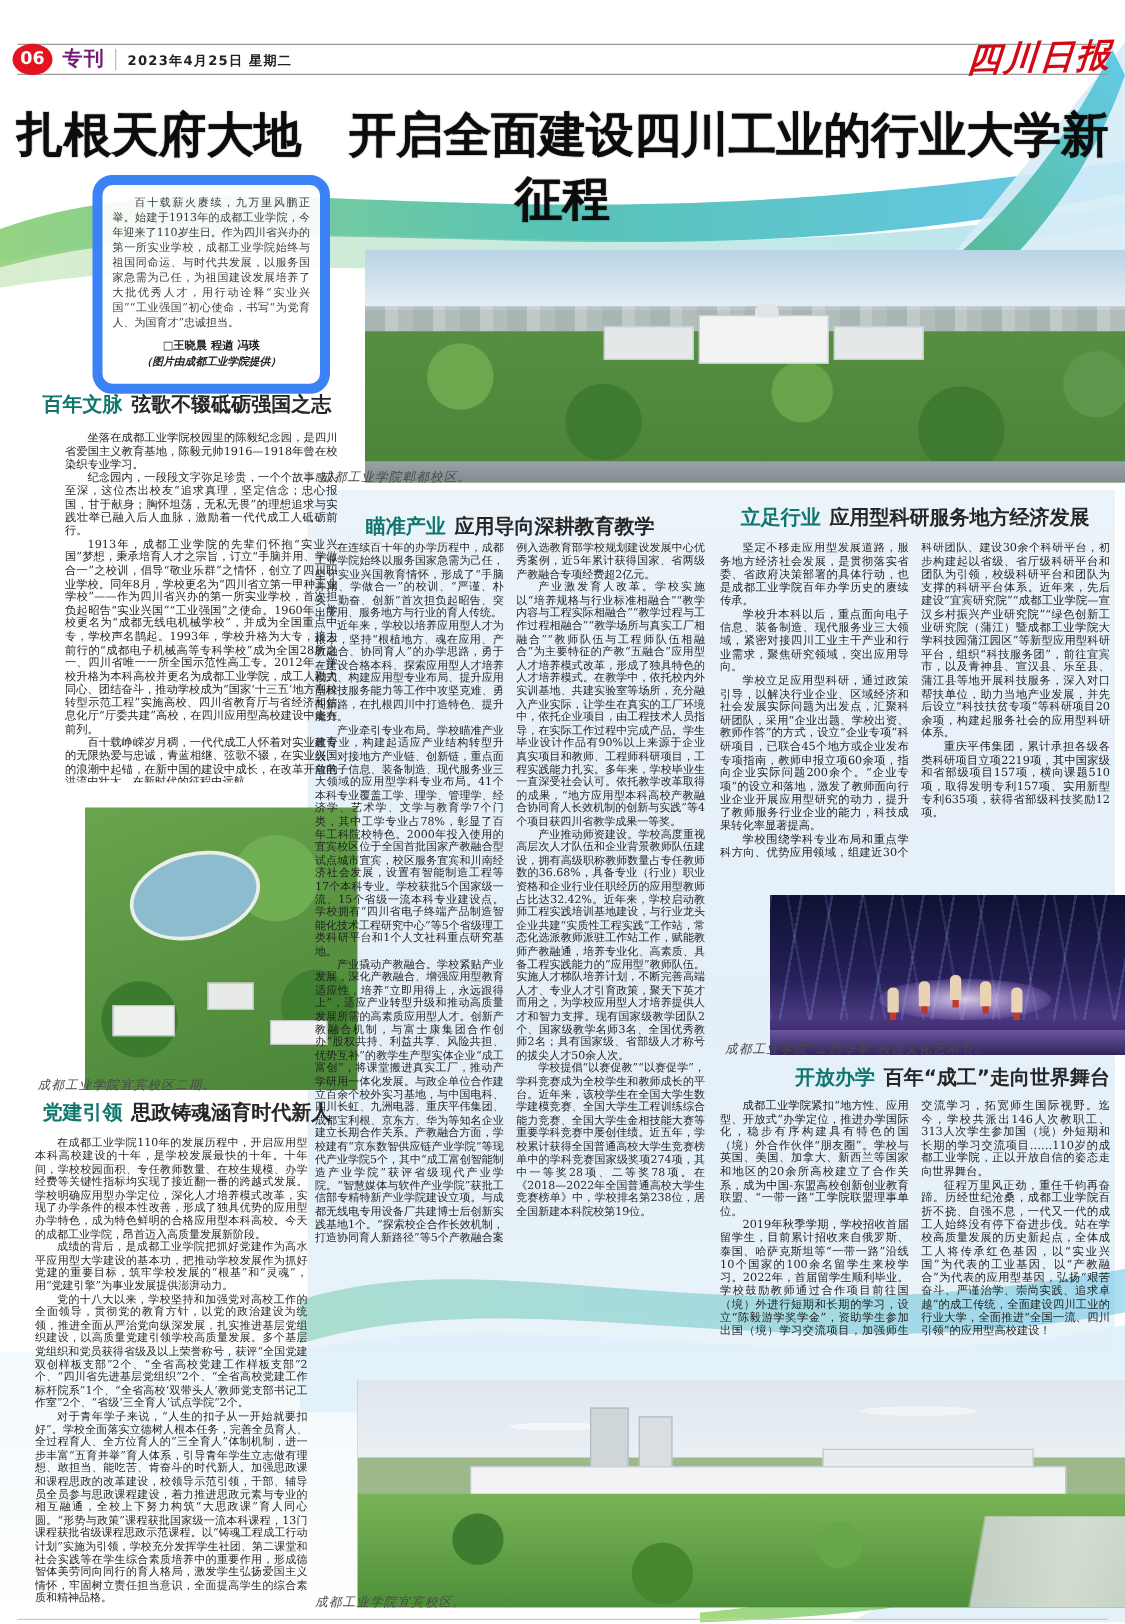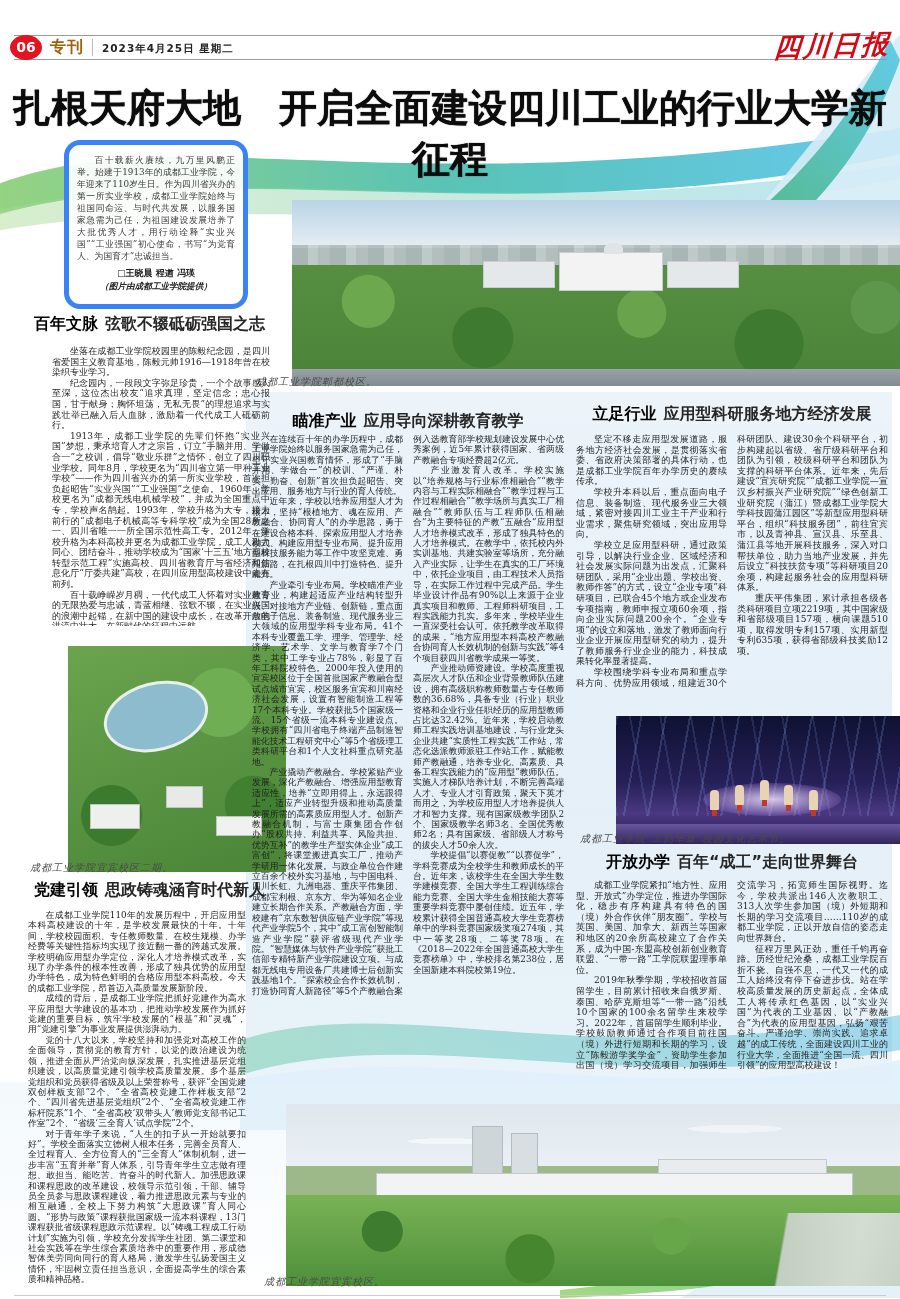--- a/index.html
+++ b/index.html
@@ -12,34 +12,34 @@
     background:linear-gradient(180deg,#ecf4fa 0%,#e4eff8 60%,#e9f3f9 100%);z-index:0;}
   .wash-bottom{left:0;top:1082px;width:900px;height:217px;
     background:linear-gradient(180deg,#f3f9fc,#ffffff);z-index:0;}
   svg.deco{position:absolute;z-index:1;}
 
   
   .mast-rule-top{left:14px;top:35px;width:872px;height:1px;background:#9a9a9a;z-index:3;}
   .mast-rule-bot{left:14px;top:59px;width:872px;height:1px;background:#9a9a9a;z-index:3;}
   .page-badge{left:10px;top:35px;width:32px;height:25px;background:#e3131f;border-radius:50%;
     color:#fff;font-weight:bold;font-size:14px;line-height:25px;text-align:center;z-index:4;}
-  .edition{left:50px;top:37px;font-size:16px;font-weight:900;color:#a16207;z-index:4;letter-spacing:1px;}
+  .edition{left:50px;top:37px;font-size:16px;font-weight:900;color:#701a75;z-index:4;letter-spacing:1px;}
   .mast-div{left:92px;top:39px;width:1px;height:17px;background:#bbb;z-index:4;}
   .mast-date{left:102px;top:42px;font-size:10.5px;font-weight:bold;color:#222;z-index:4;letter-spacing:1px;}
   .paper-logo{right:10px;top:28px;font-family:"DejaVu Serif",serif;font-weight:900;font-style:italic;
     font-size:27px;color:#d30a16;transform:skewX(-6deg) rotate(-2deg);z-index:4;letter-spacing:2px;}
 
   
   .headline{left:0;top:58px;width:900px;text-align:center;font-size:38px;font-weight:900;
     color:#0c0c0c;letter-spacing:0px;z-index:5;
     text-shadow:0 0 1px #000;}
 
   
-  .intro-box{left:64px;top:140px;width:158px;height:144px;background:rgba(255,255,255,.92);
-    border:5px solid #3b82f6;border-radius:16px;padding:9px 8px 6px 8px;z-index:5;
+  .intro-box{left:74px;top:140px;width:158px;height:144px;background:rgba(255,255,255,.92);
+    border:8px solid #3b82f6;border-radius:16px;padding:9px 8px 6px 8px;z-index:5;
     font-family:"DejaVu Serif",serif;color:#3a3a3a;}
   .intro-text{font-size:8.8px;line-height:12px;text-align:justify;text-indent:2em;margin:0;}
   .intro-byline{font-size:9px;font-weight:bold;text-align:center;margin:5px 0 0 0;color:#222;}
   .intro-credit{font-size:8.6px;font-weight:bold;text-align:center;margin:1px 0 0 0;color:#222;font-style:italic;}
 
   
   .photo{overflow:hidden;z-index:4;background:#9db98a;}
   .photo>div{position:absolute;}
   .photo-top{left:252px;top:184px;width:636px;height:186px;}
   .pt-sky{left:0;top:0;width:100%;height:26%;background:linear-gradient(#b9d4e6,#e7eef3);}
@@ -97,30 +97,30 @@
                radial-gradient(circle at 60% 45%,#67a74a 0 18px,transparent 19px),
                linear-gradient(#7ab356,#4e8f3a);}
   .pb-road{left:62%;top:60%;width:38%;height:40%;background:linear-gradient(100deg,transparent 40%,#cfd4d2 41%,#dfe3e0 70%,#cfd4d2 100%);opacity:.9;}
 
   
   .caption{font-family:"DejaVu Serif",serif;font-style:italic;font-size:10px;color:#4a4a4a;
     z-index:5;letter-spacing:1px;}
   .cap-top{left:256px;top:375px;}
   .cap-left{left:30px;top:861px;}
   .cap-stage{left:580px;top:832px;}
-  .cap-bottom{left:264px;top:1275px;}
+  .cap-bottom{left:252px;top:1275px;}
 
   
   .sec-title{margin:0;font-size:16px;font-weight:900;color:#262626;z-index:5;white-space:nowrap;}
-  .sec-title .lead{color:#000000;margin-right:7px;}
+  .sec-title .lead{color:#0f766e;margin-right:7px;}
   .t-heritage{left:34px;top:314px;}
   .t-party{left:34px;top:880px;}
   .t-industry{left:252px;top:411px;width:312px;text-align:center;}
   .t-research{left:576px;top:404px;width:312px;text-align:center;}
-  .t-open{left:576px;top:852px;width:312px;text-align:center;}
+  .t-open{left:576px;top:852px;width:312px;text-align:right;}
 
   .sec-body{z-index:5;font-family:"DejaVu Serif",serif;color:#1f1f1f;
     font-size:9px;line-height:10.6px;text-align:justify;overflow:hidden;}
   .sec-body .para{margin:0;text-indent:2em;}
   .b-heritage{left:28px;top:346px;width:218px;height:280px;margin-left:24px;}
   .b-party{left:28px;top:910px;width:218px;height:384px;font-size:8.8px;line-height:10.4px;}
   .twocol{column-gap:10px;column-count:2;column-fill:auto;}
   .b-industry{left:252px;top:434px;width:312px;height:562px;font-size:8.8px;line-height:10.4px;}
   .b-research{left:576px;top:434px;width:312px;height:262px;}
   .b-open{left:576px;top:880px;width:312px;height:200px;}

